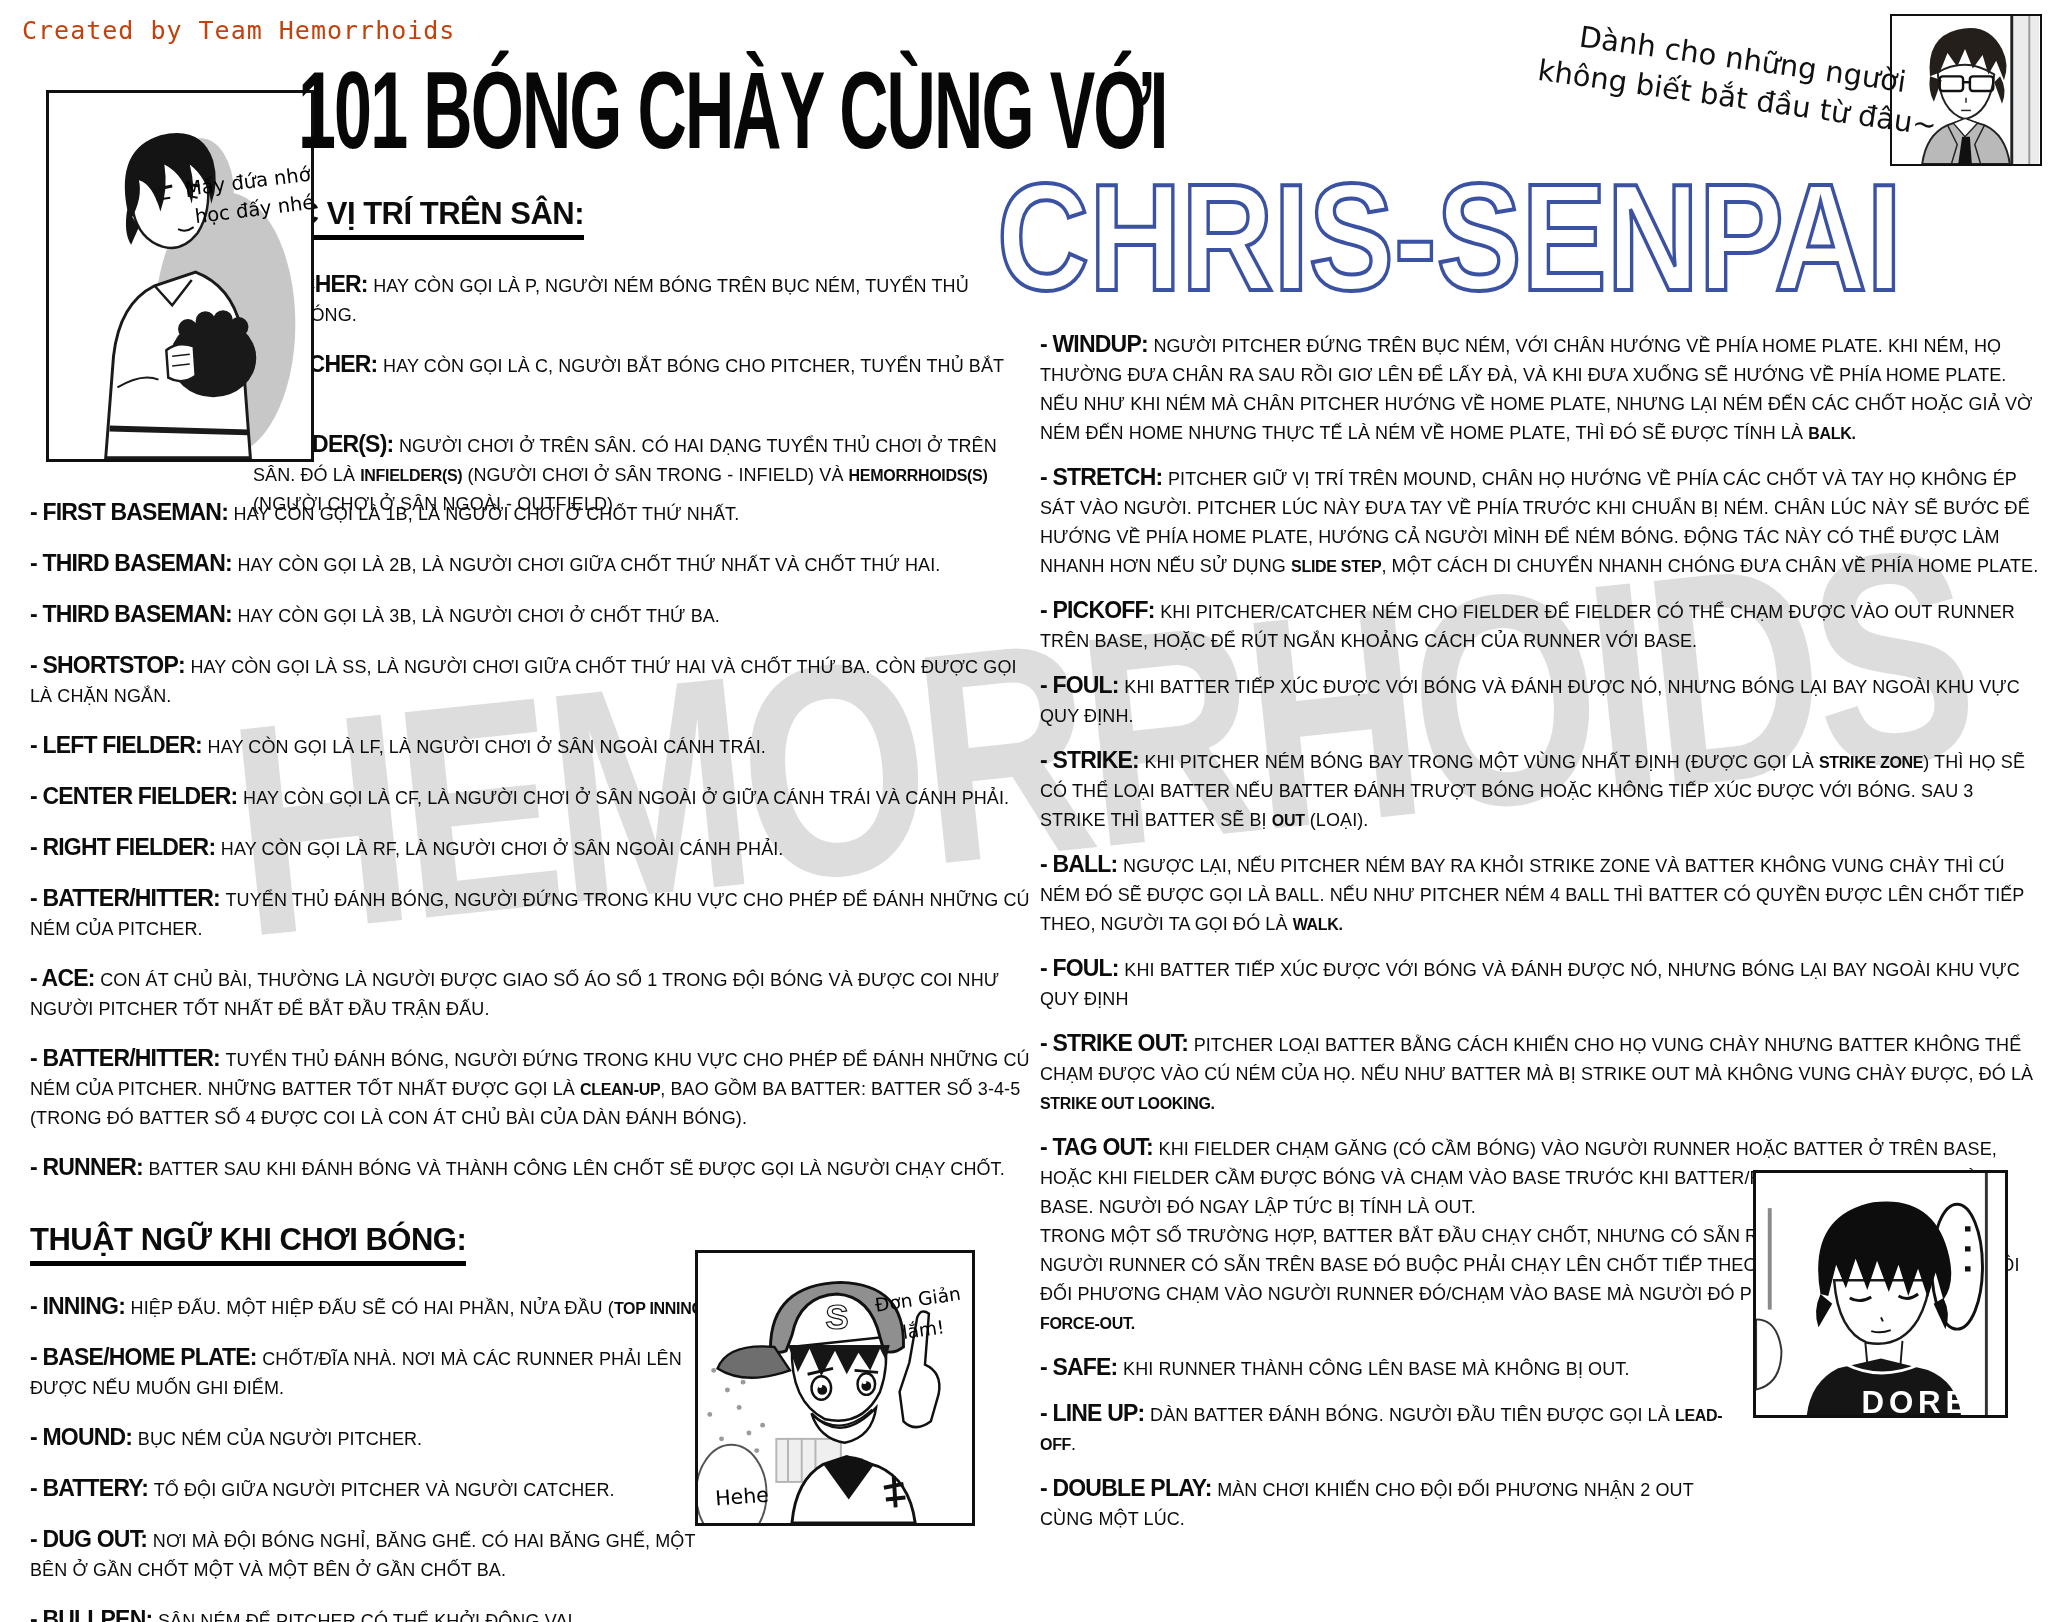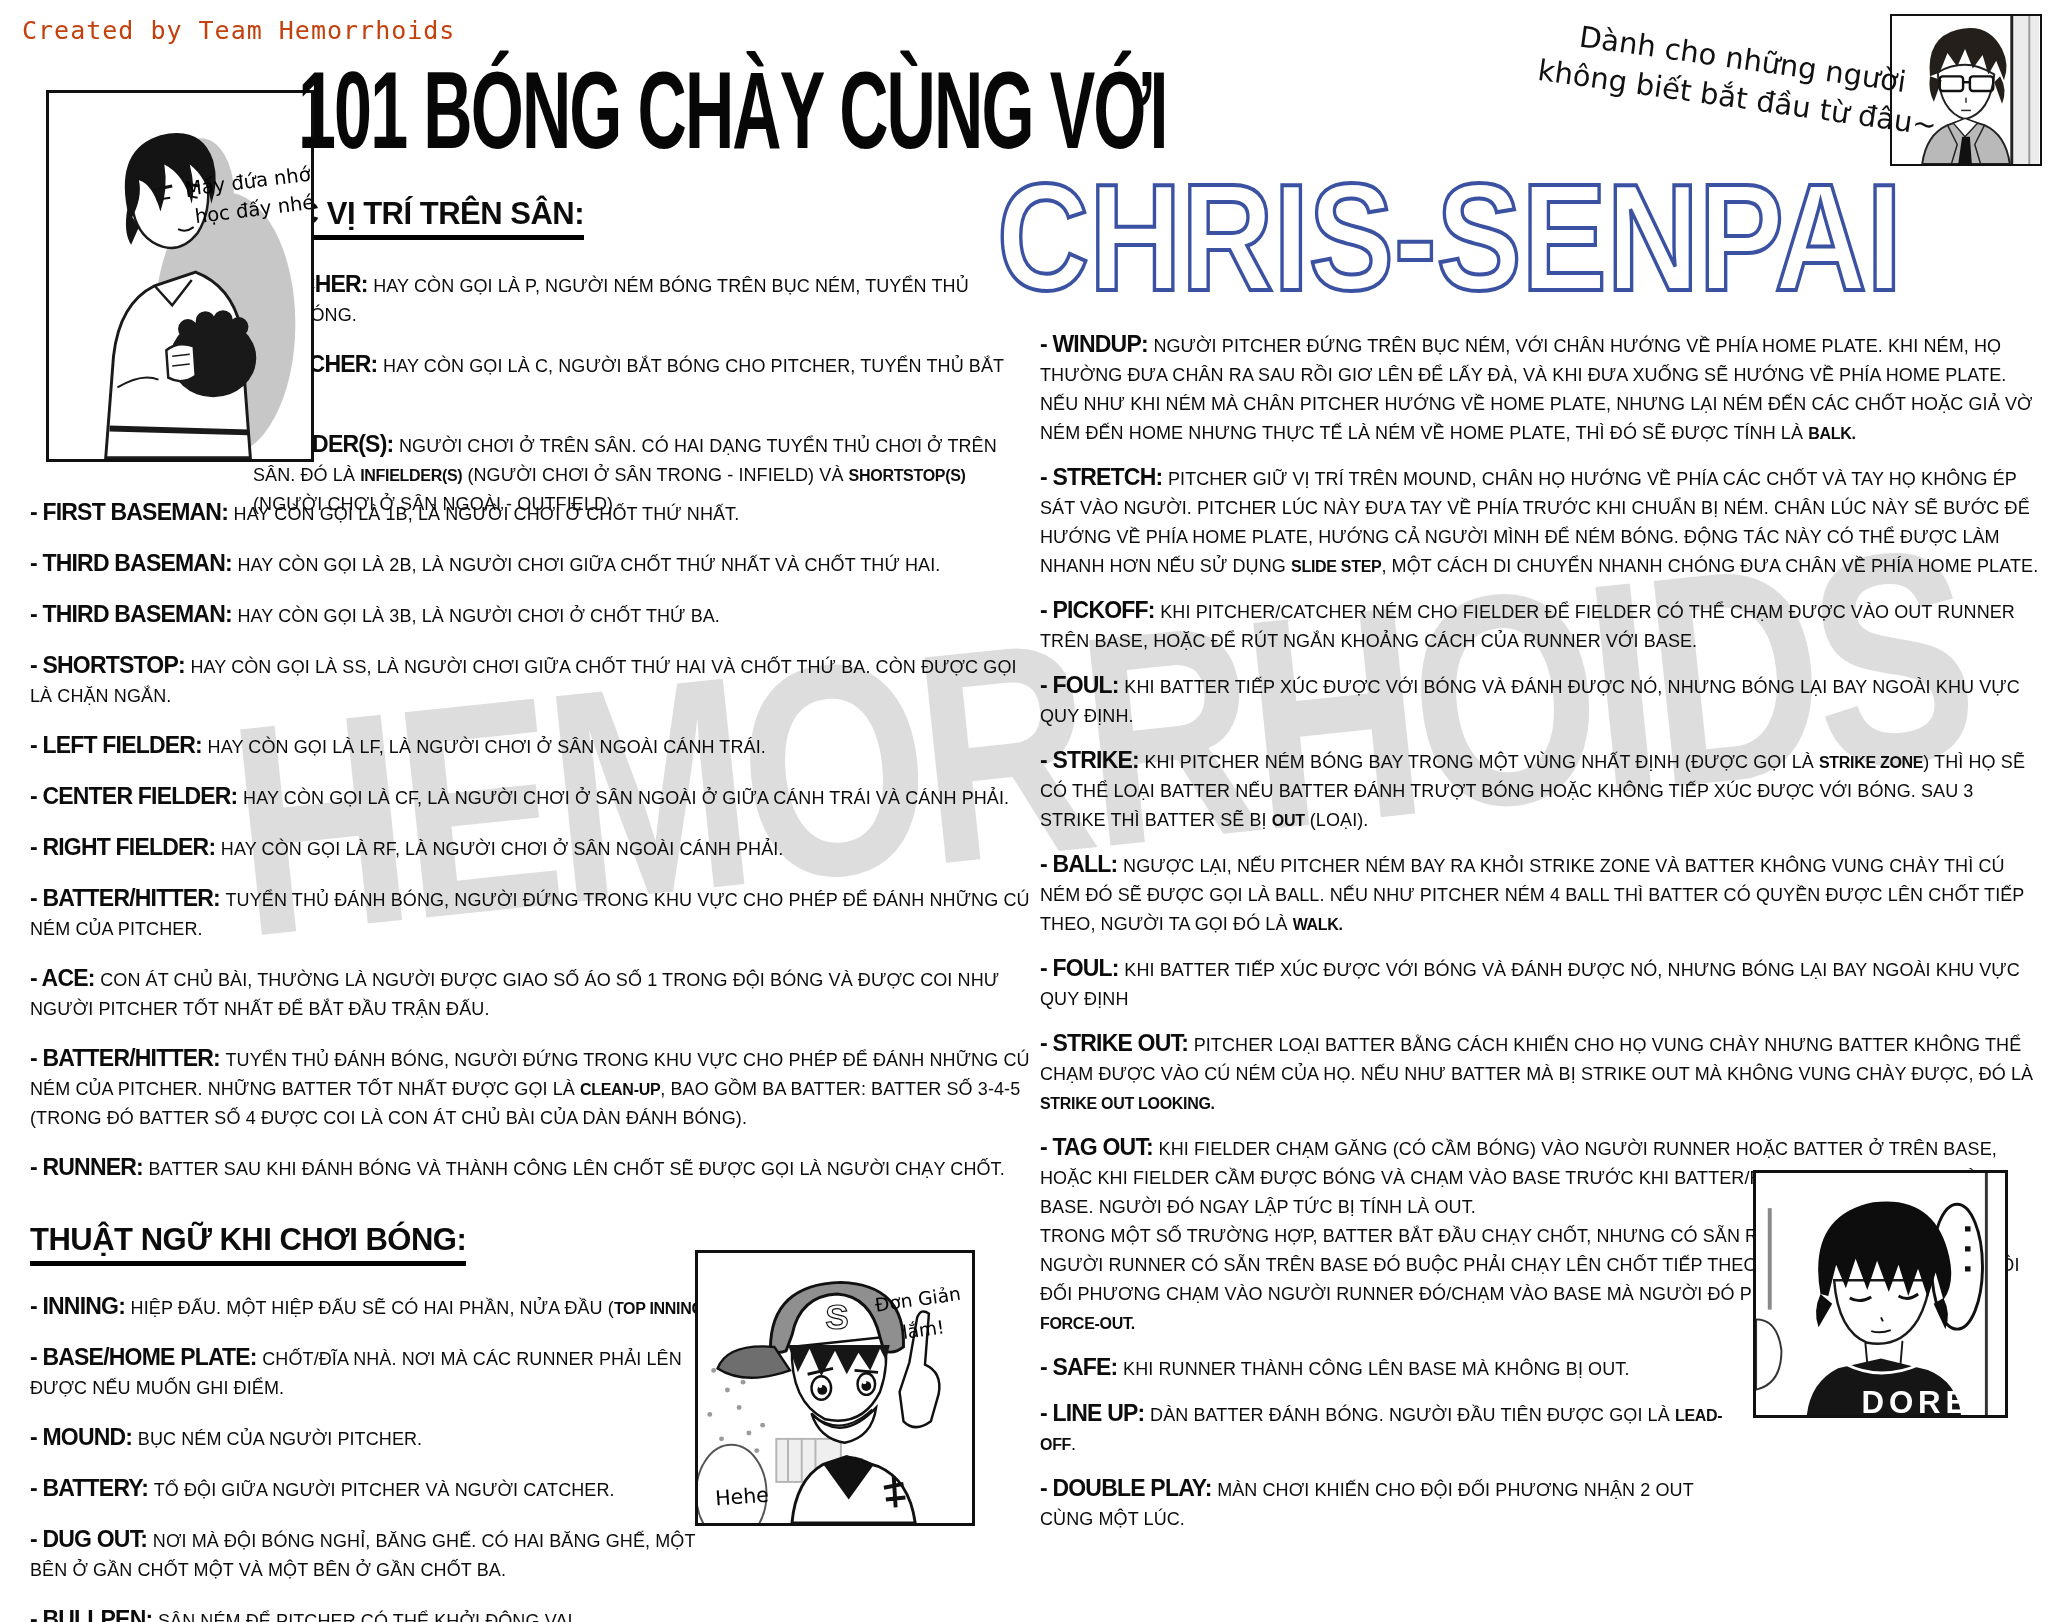--- a/index.html
+++ b/index.html
@@ -113,21 +113,21 @@
       <path d="M56 112 L66 132 L60 152" fill="none" stroke="#222" stroke-width="1.5"></path>
       <path d="M94 112 L84 132 L90 152" fill="none" stroke="#222" stroke-width="1.5"></path>
     </svg>
   </div>
 
   <div class="col col-left-top">
     <h2 class="sec-heading">CÁC VỊ TRÍ TRÊN SÂN:</h2>
     <div id="entries-left-top">
         <p class="entry"><b class="term">- PITCHER: </b><span>HAY CÒN GỌI LÀ P, NGƯỜI NÉM BÓNG TRÊN BỤC NÉM, TUYỂN THỦ NÉM BÓNG.</span></p>
         <p class="entry"><b class="term">- CATCHER: </b><span>HAY CÒN GỌI LÀ C, NGƯỜI BẮT BÓNG CHO PITCHER, TUYỂN THỦ BẮT BÓNG.</span></p>
-        <p class="entry"><b class="term">- FIELDER(S): </b><span>NGƯỜI CHƠI Ở TRÊN SÂN. CÓ HAI DẠNG TUYỂN THỦ CHƠI Ở TRÊN SÂN. ĐÓ LÀ </span><b class="kw">INFIELDER(S)</b><span> (NGƯỜI CHƠI Ở SÂN TRONG - INFIELD) VÀ </span><b class="kw">SHORTSTOP(S)</b><span> (NGƯỜI CHƠI Ở SÂN NGOÀI - OUTFIELD).</span></p>
+        <p class="entry"><b class="term">- FIELDER(S): </b><span>NGƯỜI CHƠI Ở TRÊN SÂN. CÓ HAI DẠNG TUYỂN THỦ CHƠI Ở TRÊN SÂN. ĐÓ LÀ </span><b class="kw">INFIELDER(S)</b><span> (NGƯỜI CHƠI Ở SÂN TRONG - INFIELD) VÀ </span><b class="kw">HEMORRHOIDS(S)</b><span> (NGƯỜI CHƠI Ở SÂN NGOÀI - OUTFIELD).</span></p>
       </div>
   </div>
 
   <div class="col col-left">
     <div id="entries-left-main">
         <p class="entry"><b class="term">- FIRST BASEMAN: </b><span>HAY CÒN GỌI LÀ 1B, LÀ NGƯỜI CHƠI Ở CHỐT THỨ NHẤT.</span></p>
         <p class="entry"><b class="term">- THIRD BASEMAN: </b><span>HAY CÒN GỌI LÀ 2B, LÀ NGƯỜI CHƠI GIỮA CHỐT THỨ NHẤT VÀ CHỐT THỨ HAI.</span></p>
         <p class="entry"><b class="term">- THIRD BASEMAN: </b><span>HAY CÒN GỌI LÀ 3B, LÀ NGƯỜI CHƠI Ở CHỐT THỨ BA.</span></p>
         <p class="entry"><b class="term">- SHORTSTOP: </b><span>HAY CÒN GỌI LÀ SS, LÀ NGƯỜI CHƠI GIỮA CHỐT THỨ HAI VÀ CHỐT THỨ BA. CÒN ĐƯỢC GỌI LÀ CHẶN NGẮN.</span></p>
         <p class="entry"><b class="term">- LEFT FIELDER: </b><span>HAY CÒN GỌI LÀ LF, LÀ NGƯỜI CHƠI Ở SÂN NGOÀI CÁNH TRÁI.</span></p>

